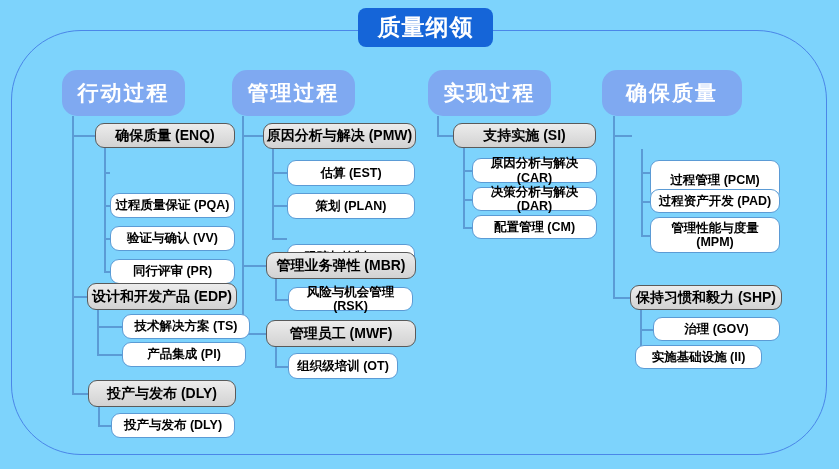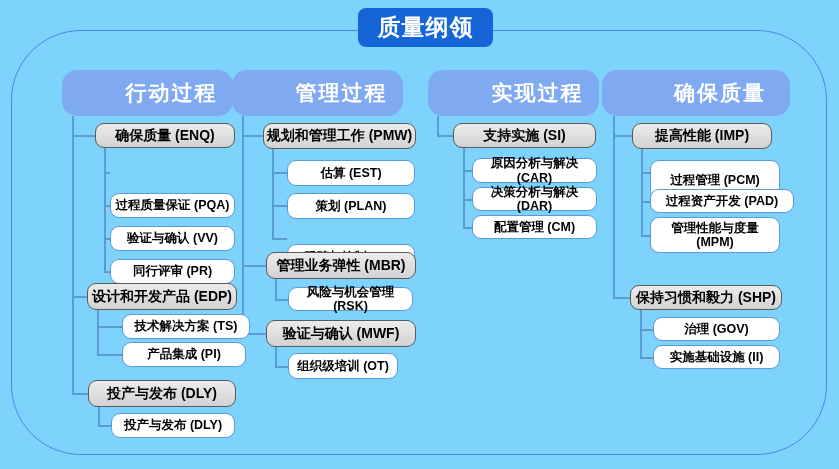--- a/index.html
+++ b/index.html
@@ -26,21 +26,20 @@
     display:flex;align-items:center;justify-content:center;
     letter-spacing:1px;
   }
   .hdr{
     position:absolute;height:46px;top:70px;
     background:#7fa9f1;
     border-radius:15px;
     color:#ffffff;font-size:21px;font-weight:bold;
     display:flex;align-items:center;justify-content:center;
     letter-spacing:2px;
-    padding-left:48px;
   }
   .gray{
     position:absolute;
     background:linear-gradient(180deg,#ececec,#d2d2d2);
     border:1.6px solid #5a5a5a;
     border-radius:9px;
     color:#000;font-size:14px;font-weight:bold;
     display:flex;align-items:center;justify-content:center;
     box-sizing:border-box;
     white-space:nowrap;
@@ -121,35 +120,34 @@
   <div class="gray" style="left:95px;top:123px;width:140px;height:25px">确保质量 (ENQ)</div>
   <div class="leaf" style="left:110px;top:193px;width:125px;height:25px">过程质量保证 (PQA)</div>
   <div class="leaf" style="left:110px;top:226px;width:125px;height:25px">验证与确认 (VV)</div>
   <div class="leaf" style="left:110px;top:259px;width:125px;height:25px">同行评审 (PR)</div>
   <div class="gray" style="left:87px;top:283px;width:150px;height:27px">设计和开发产品 (EDP)</div>
   <div class="leaf" style="left:122px;top:314px;width:128px;height:25px">技术解决方案 (TS)</div>
   <div class="leaf" style="left:122px;top:342px;width:124px;height:25px">产品集成 (PI)</div>
   <div class="gray" style="left:88px;top:380px;width:148px;height:27px">投产与发布 (DLY)</div>
   <div class="leaf" style="left:111px;top:413px;width:124px;height:25px">投产与发布 (DLY)</div>
 
-  <div class="gray" style="left:263px;top:123px;width:153px;height:26px">规划和管理工作 (PMW)</div>
+  <div class="gray" style="left:263px;top:123px;width:153px;height:26px">原因分析与解决 (PMW)</div>
   <div class="leaf" style="left:287px;top:160px;width:128px;height:26px">估算 (EST)</div>
   <div class="leaf" style="left:287px;top:193px;width:128px;height:26px">策划 (PLAN)</div>
   <div class="leaf" style="left:287px;top:244px;width:128px;height:26px">跟踪与控制 (MC)</div>
   <div class="gray" style="left:266px;top:252px;width:150px;height:27px">管理业务弹性 (MBR)</div>
   <div class="leaf" style="left:288px;top:287px;width:125px;height:24px">风险与机会管理 (RSK)</div>
-  <div class="gray" style="left:266px;top:320px;width:150px;height:27px">验证与确认 (MWF)</div>
+  <div class="gray" style="left:266px;top:320px;width:150px;height:27px">管理员工 (MWF)</div>
   <div class="leaf" style="left:288px;top:353px;width:110px;height:26px">组织级培训 (OT)</div>
 
   <div class="gray" style="left:453px;top:123px;width:143px;height:25px">支持实施 (SI)</div>
   <div class="leaf" style="left:472px;top:158px;width:125px;height:25px">原因分析与解决 (CAR)</div>
   <div class="leaf" style="left:472px;top:187px;width:125px;height:24px">决策分析与解决 (DAR)</div>
   <div class="leaf" style="left:472px;top:215px;width:125px;height:24px">配置管理 (CM)</div>
 
-  <div class="gray" style="left:632px;top:123px;width:140px;height:26px">提高性能 (IMP)</div>
   <div class="leaf" style="left:650px;top:160px;width:130px;height:40px">过程管理 (PCM)</div>
-  <div class="leaf" style="left:650px;top:189px;width:144px;height:24px">过程资产开发 (PAD)</div>
+  <div class="leaf" style="left:650px;top:189px;width:130px;height:24px">过程资产开发 (PAD)</div>
   <div class="leaf" style="left:650px;top:217px;width:130px;height:36px">管理性能与度量 (MPM)</div>
   <div class="gray" style="left:630px;top:285px;width:152px;height:25px">保持习惯和毅力 (SHP)</div>
   <div class="leaf" style="left:653px;top:317px;width:127px;height:24px">治理 (GOV)</div>
-  <div class="leaf" style="left:653px;top:345px;width:127px;height:24px">实施基础设施 (II)</div>
+  <div class="leaf" style="left:635px;top:345px;width:127px;height:24px">实施基础设施 (II)</div>
 
 </div>
 
 </body></html>

